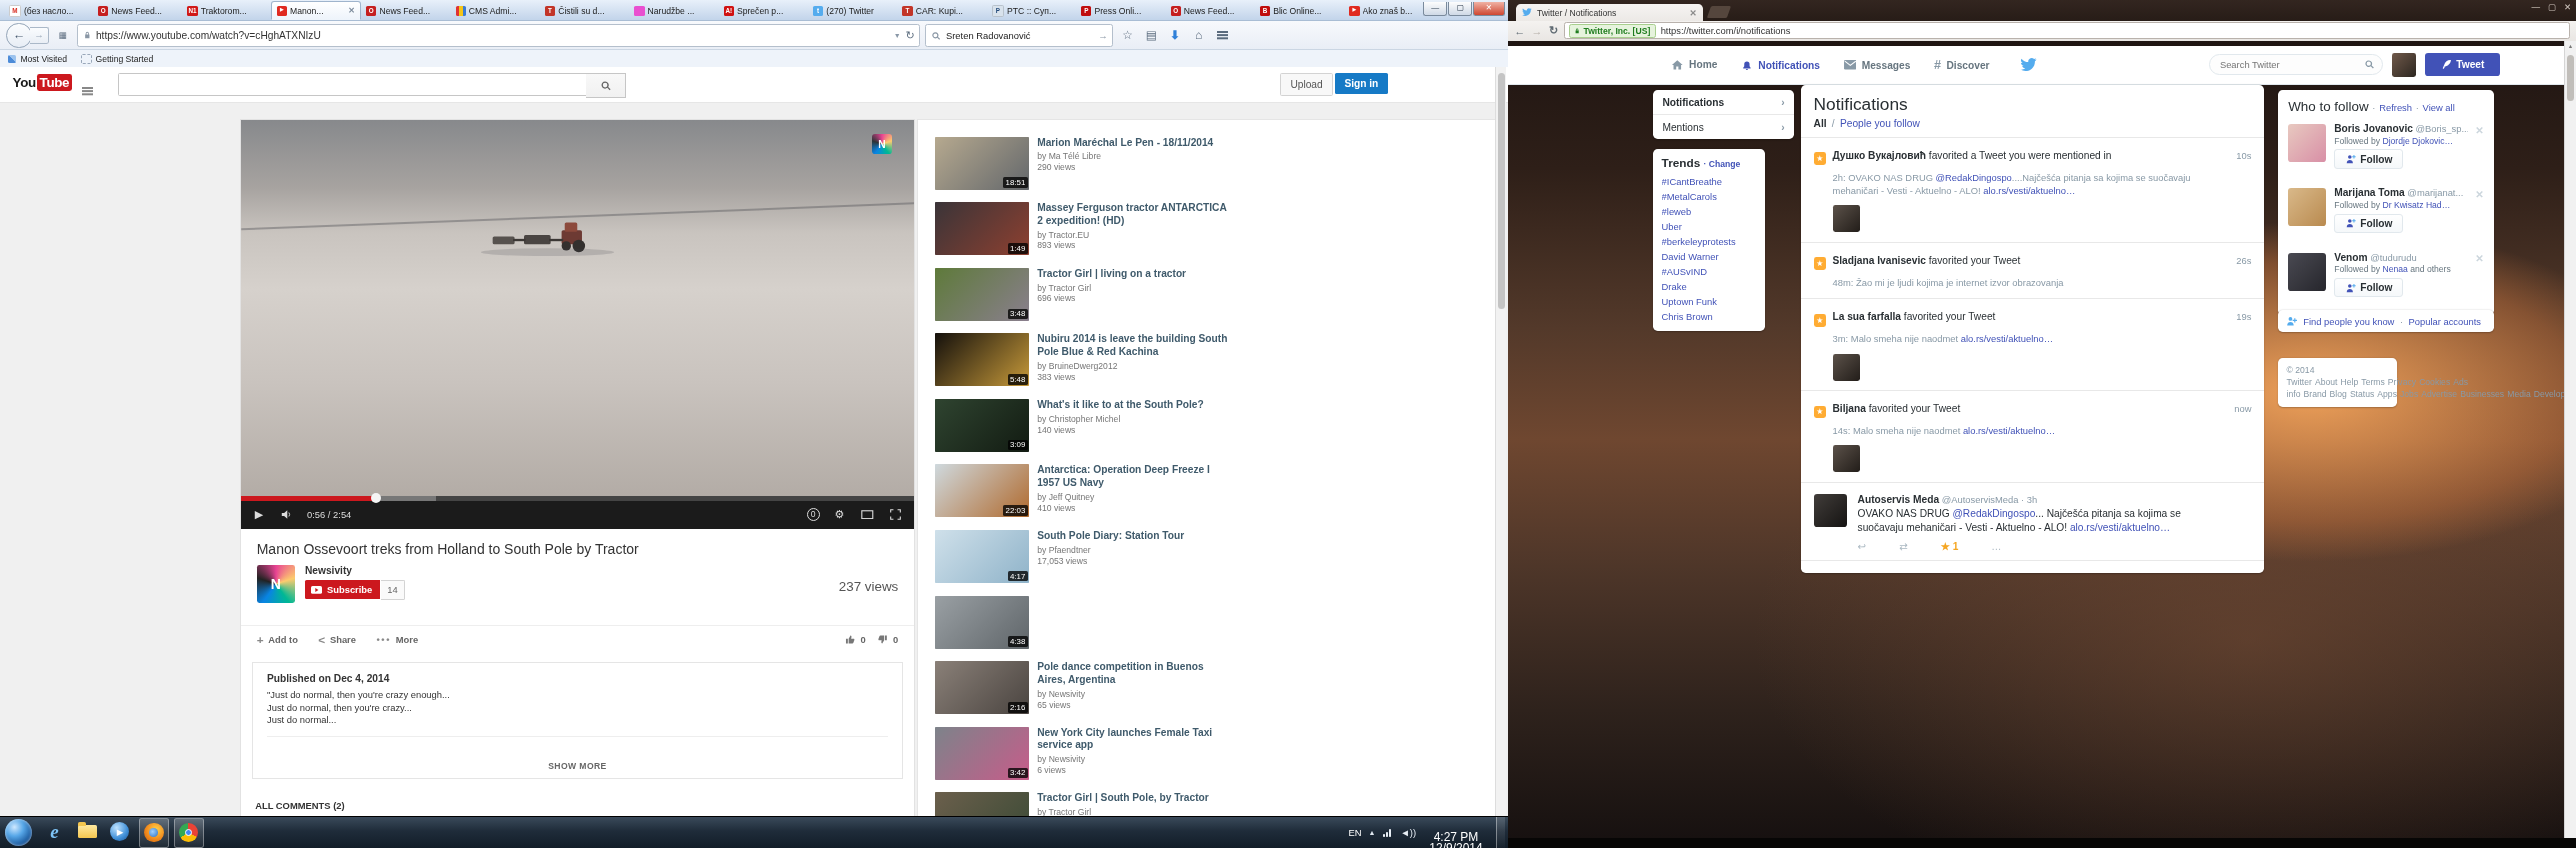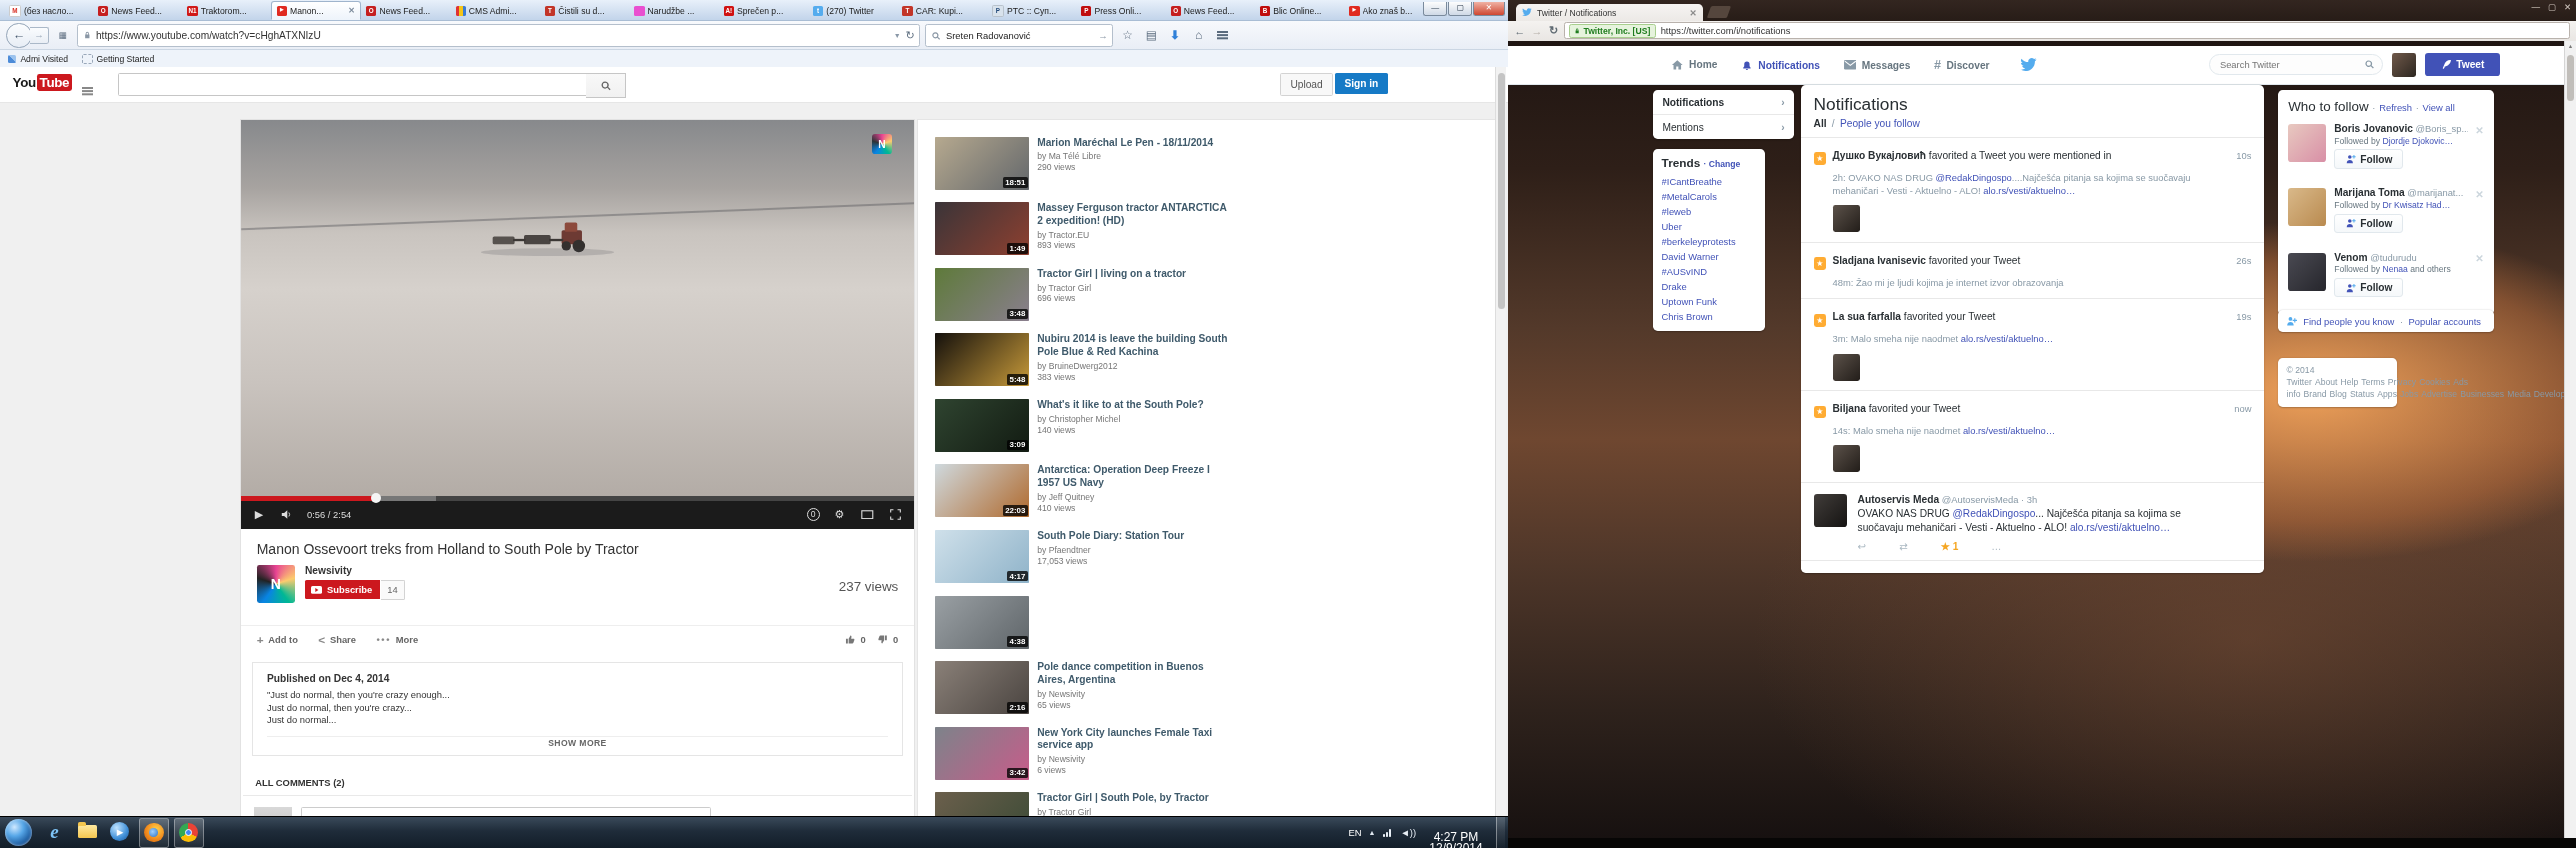--- a/index.html
+++ b/index.html
@@ -67,29 +67,29 @@
   .sub-count{position:absolute;left:140px;top:22px;height:17.3px;border:0.8px solid #d3d3d3;border-left:none;background:#fafafa;color:#666;font-size:9.4px;line-height:17.3px;padding:0 6.3px;border-radius:0 1.6px 1.6px 0;}
   .views{position:absolute;right:15.7px;top:20.4px;font-size:13.4px;color:#555;}
   .actions-row{border-top:0.8px solid #eee;padding:7px 15.7px;display:flex;align-items:center;gap:20.4px;font-size:9.4px;font-weight:bold;color:#666;}
   .act{display:flex;align-items:center;gap:4.7px;}
   .act .plus{font-size:11.8px;color:#888;}
   .likebox{margin-left:auto;display:flex;align-items:center;gap:11px;color:#666;}
   .thumbic{width:11.8px;height:11px;fill:#777;}
   .desc-box{margin:7.9px 11px;border:0.8px solid #e5e5e5;padding:10.2px 14px 7px;}
   .pub{font-size:10.2px;font-weight:bold;color:#333;margin-bottom:5.5px;}
   .dline{font-size:9.4px;color:#333;line-height:12.6px;}
-  .show-more{margin-top:9.4px;border-top:0.8px solid #eee;padding-top:1px;text-align:center;font-size:8.6px;font-weight:bold;color:#666;letter-spacing:0.4px;}
+  .show-more{margin-top:9.4px;border-top:0.8px solid #eee;padding-top:24px;text-align:center;font-size:8.6px;font-weight:bold;color:#666;letter-spacing:0.4px;}
   .comments-hdr{padding:12.6px 12.6px 7px;font-size:9.4px;font-weight:bold;color:#333;border-bottom:0.8px solid #e9e9e9;margin:0 1.6px;}
   .comment-row{display:flex;gap:9.4px;padding:11px 12.6px;}
   .cm-avatar{width:38px;height:38px;background:linear-gradient(#d8d8d8,#bdbdbd);flex:none;}
   .cm-input{flex:1;height:23.6px;border:0.8px solid #ccc;border-radius:1.6px;background:#fff;max-width:408px;}
   .side-card{position:absolute;left:917px;top:52px;width:580px;height:699px;background:#fff;border:0.8px solid #e5e5e5;box-sizing:border-box;overflow:hidden;}
   .sv{display:flex;gap:7.9px;margin:0 0 12.6px 17.3px;width:298px;}
   .sv-thumb{width:94px;height:53px;flex:none;position:relative;border-radius:0.8px;}
-  .sv-dur{position:absolute;right:1.6px;bottom:1.6px;background:rgba(0,0,0,.78);color:#fff;font-size:7.9px;font-weight:bold;padding:0.8px 2.4px;border-radius:1.6px;}
+  .sv-dur{position:absolute;right:1.6px;bottom:1.6px;background:rgba(0,0,0,.78);color:#fff;font-size:7.9px;font-weight:normal;padding:0.8px 2.4px;border-radius:1.6px;}
   .sv-meta{flex:1;min-width:0;}
   .sv-title{font-size:10.2px;font-weight:bold;color:#3f5a6b;line-height:12.6px;max-height:26px;overflow:hidden;}
   .sv-by{font-size:8.6px;color:#767676;margin-top:2.4px;}
   .sv-views{font-size:8.6px;color:#767676;margin-top:0.8px;}
   .yt-scroll{position:absolute;right:1.6px;top:0;bottom:0;width:10.2px;background:#f2f2f2;border-left:0.8px solid #ddd;}
   .yt-thumb{position:absolute;left:1.6px;right:1.6px;top:6.3px;height:236px;background:#c4c4c4;border-radius:3.9px;}
   
   .taskbar{position:absolute;left:0;bottom:0;width:1508px;height:31px;background:linear-gradient(180deg,#3a4a5a,#1f2c3a 45%,#121d28);border-top:0.8px solid #000;display:flex;align-items:center;}
   .orb{width:27px;height:27px;border-radius:50%;margin:0 6.3px 0 4.7px;background:radial-gradient(circle at 35% 30%,#cfe8ff,#57a7e8 35%,#1b5a9e 70%,#0a2c55);box-shadow:inset 0 0 3.1px rgba(255,255,255,.7);flex:none;}
   .tb-ic{width:28px;height:28px;margin:0 2.4px;border-radius:2.4px;display:flex;align-items:center;justify-content:center;flex:none;}
@@ -309,21 +309,21 @@
       <span class="tool-ic">▤</span>
       <span class="tool-ic dl-arrow">⬇</span>
       <span class="tool-ic">⌂</span>
       <span class="tool-ic">
           <span class="hamb"></span>
         </span>
     </div>
     <div class="ff-bmbar">
       <span class="bm">
           <span class="bm-ic1"></span>
-          <span>Admi Visited</span>
+          <span>Most Visited</span>
         </span>
       <span class="bm">
           <span class="bm-ic2"></span>
           <span>Getting Started</span>
         </span>
     </div>
 
     <div class="yt-page">
       <div class="yt-header">
         <div class="yt-logo">You<span class="tube">Tube</span></div>

